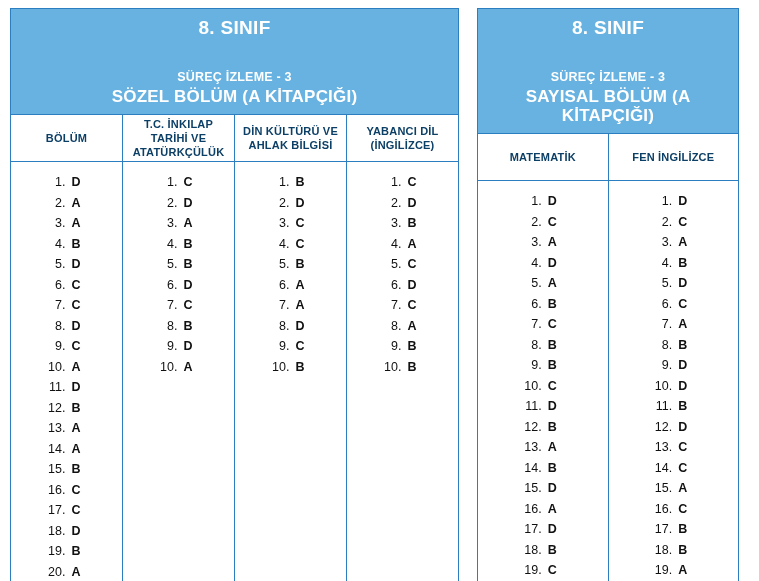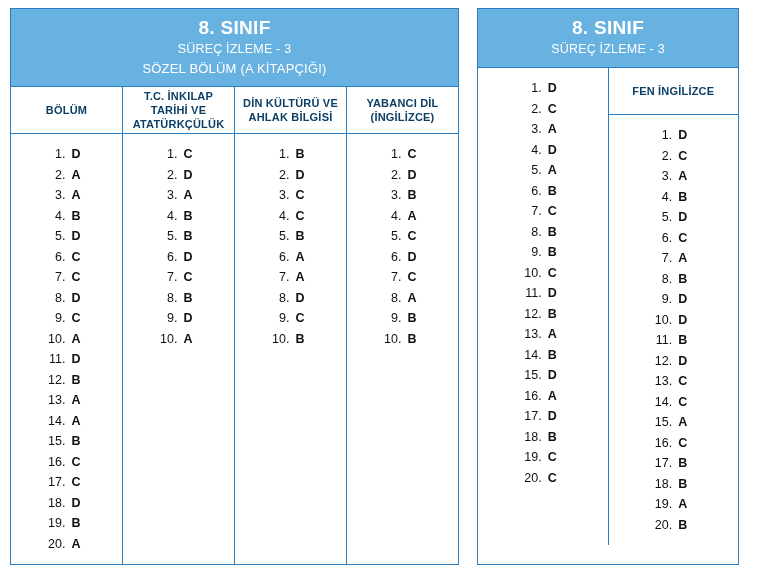--- a/index.html
+++ b/index.html
@@ -37,27 +37,28 @@
     border-bottom: 1px solid #2b7fc0;
   }
   .card-header .title {
     font-size: 19px;
     font-weight: bold;
     letter-spacing: 0.3px;
     line-height: 24px;
   }
   .card-header .sub1 {
     font-size: 12.5px;
-    font-weight: normal;
+    font-weight: bold;
     letter-spacing: 0.2px;
     line-height: 19px;
+    margin-top: 28px;
   }
   .card-header .sub2 {
-    font-size: 13px;
-    font-weight: normal;
+    font-size: 17px;
+    font-weight: bold;
     letter-spacing: 0.2px;
     line-height: 19px;
   }
 
   .cols {
     display: flex;
   }
   .col {
     flex: 1 1 0;
     border-right: 1px solid #2b7fc0;
@@ -206,24 +207,28 @@
         </div>
       </div>
 
     </div>
   </div>
 
   <div class="card sayisal">
     <div class="card-header">
       <div class="title">8. SINIF</div>
       <div class="sub1">SÜREÇ İZLEME - 3</div>
+      <div class="sub2">SAYISAL BÖLÜM (A KİTAPÇIĞI)</div>
     </div>
     <div class="cols">
 
       <div class="col">
+        <div class="col-head">
+          <span>MATEMATİK</span>
+        </div>
         <div class="answers">
           <div class="ans"><span class="num">1.</span><span class="letter">D</span></div>
           <div class="ans"><span class="num">2.</span><span class="letter">C</span></div>
           <div class="ans"><span class="num">3.</span><span class="letter">A</span></div>
           <div class="ans"><span class="num">4.</span><span class="letter">D</span></div>
           <div class="ans"><span class="num">5.</span><span class="letter">A</span></div>
           <div class="ans"><span class="num">6.</span><span class="letter">B</span></div>
           <div class="ans"><span class="num">7.</span><span class="letter">C</span></div>
           <div class="ans"><span class="num">8.</span><span class="letter">B</span></div>
           <div class="ans"><span class="num">9.</span><span class="letter">B</span></div>

